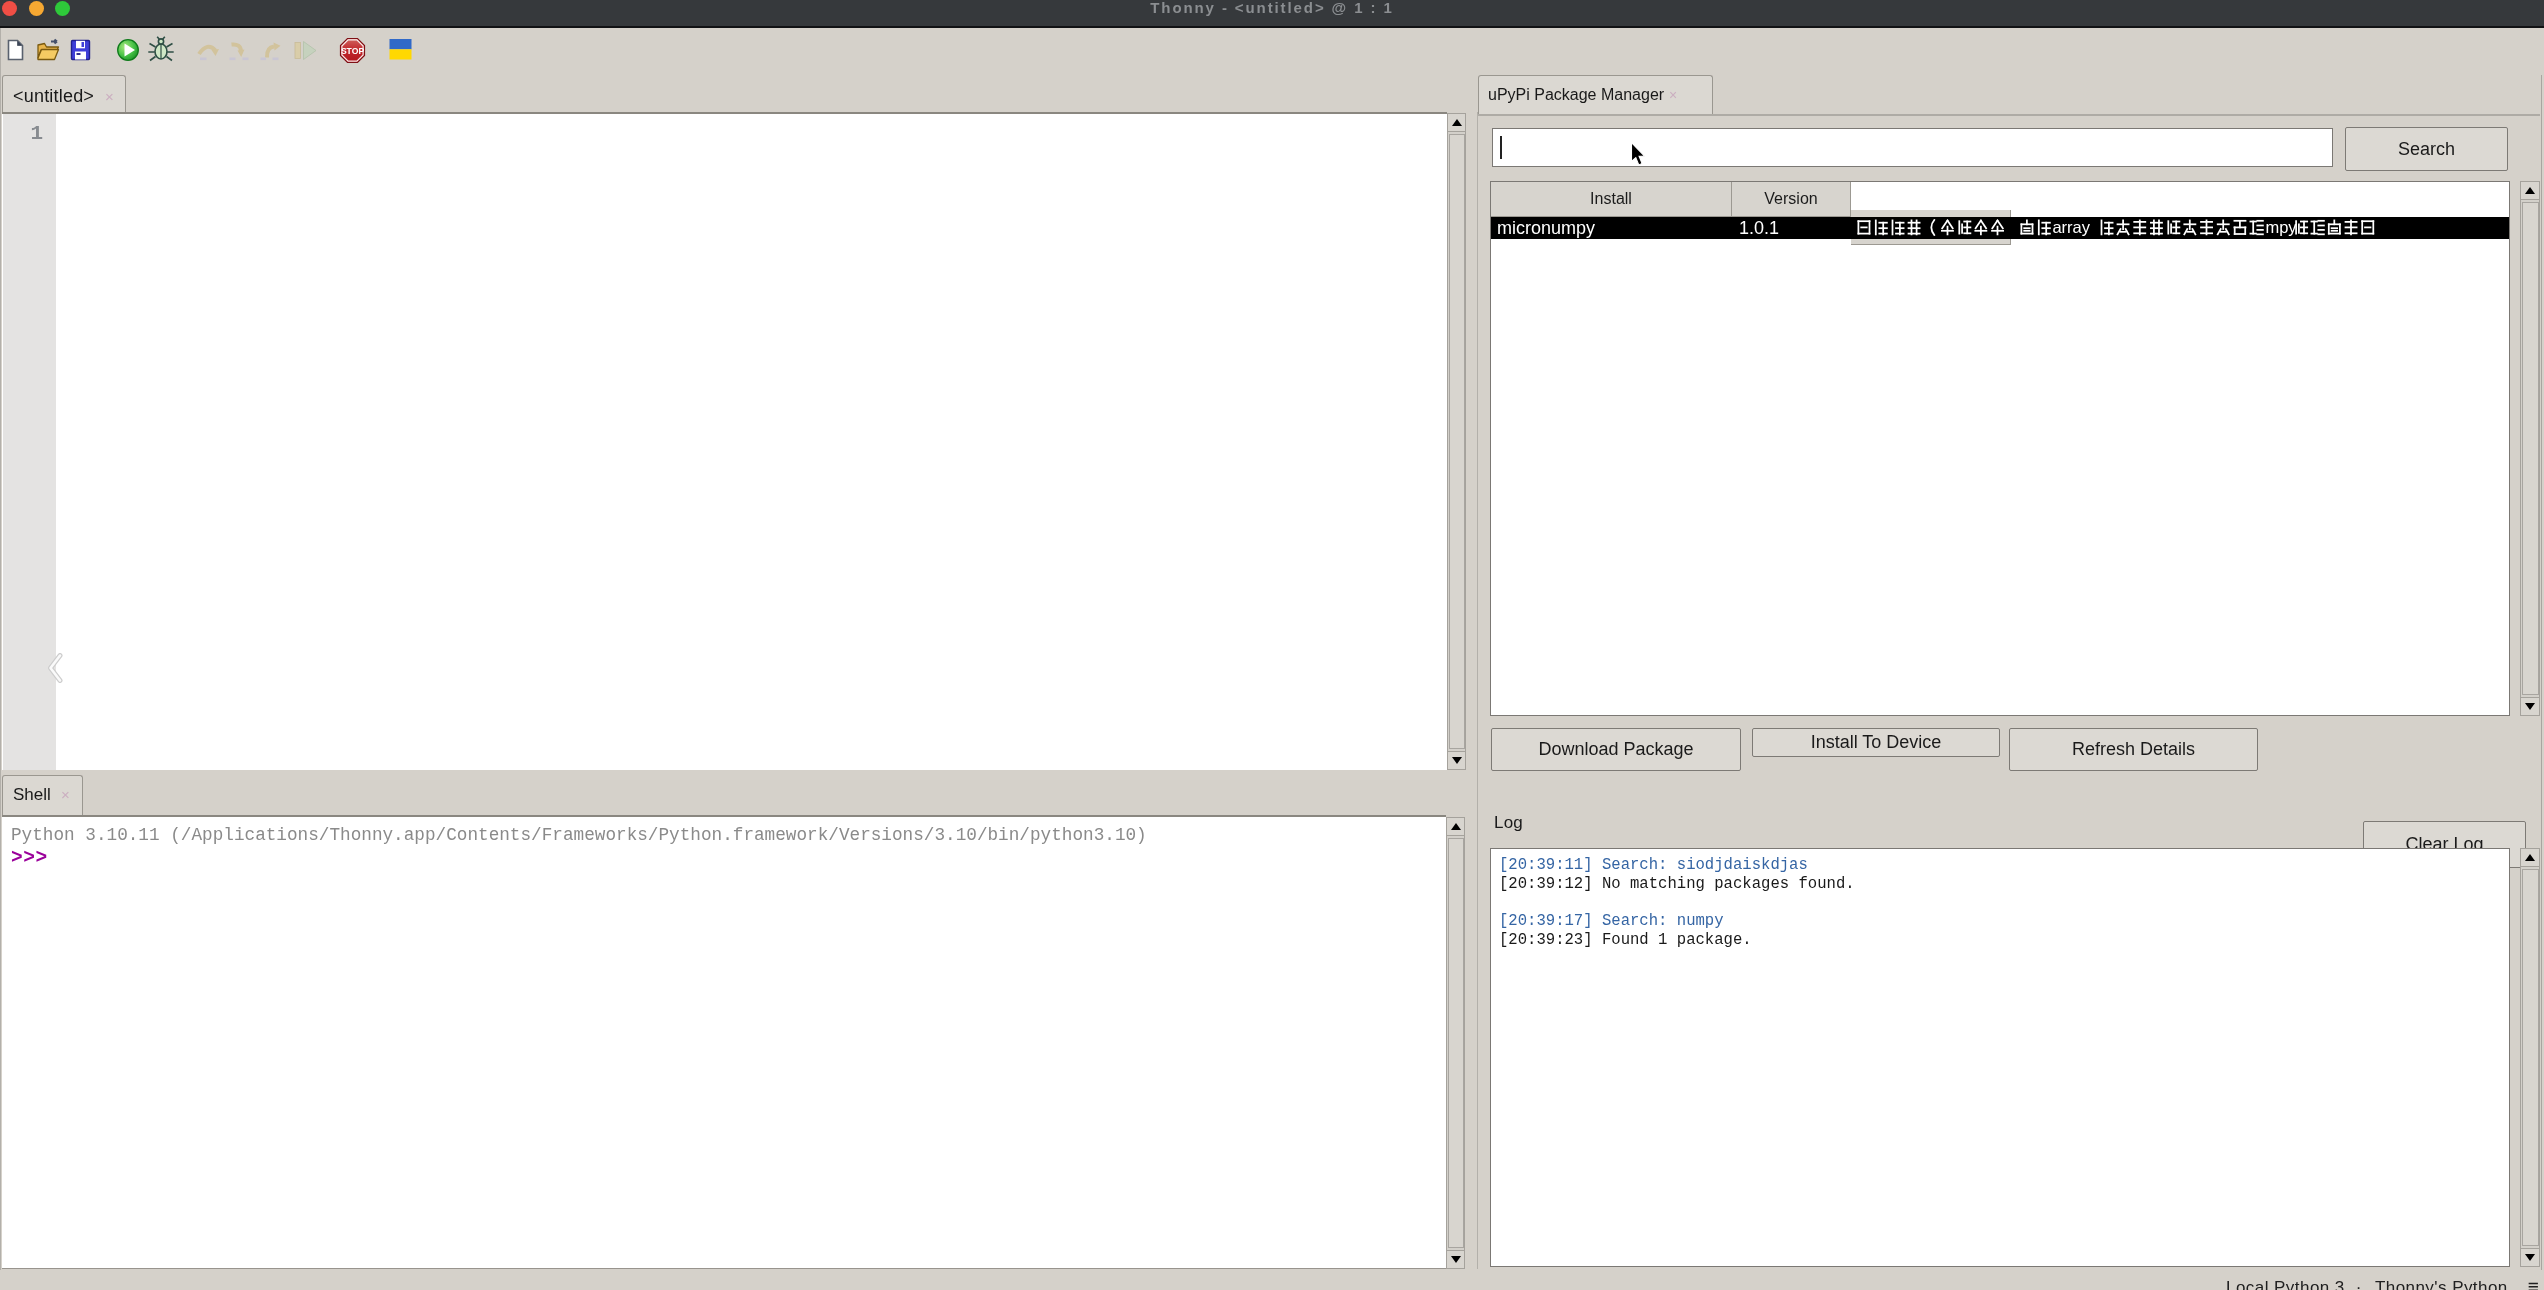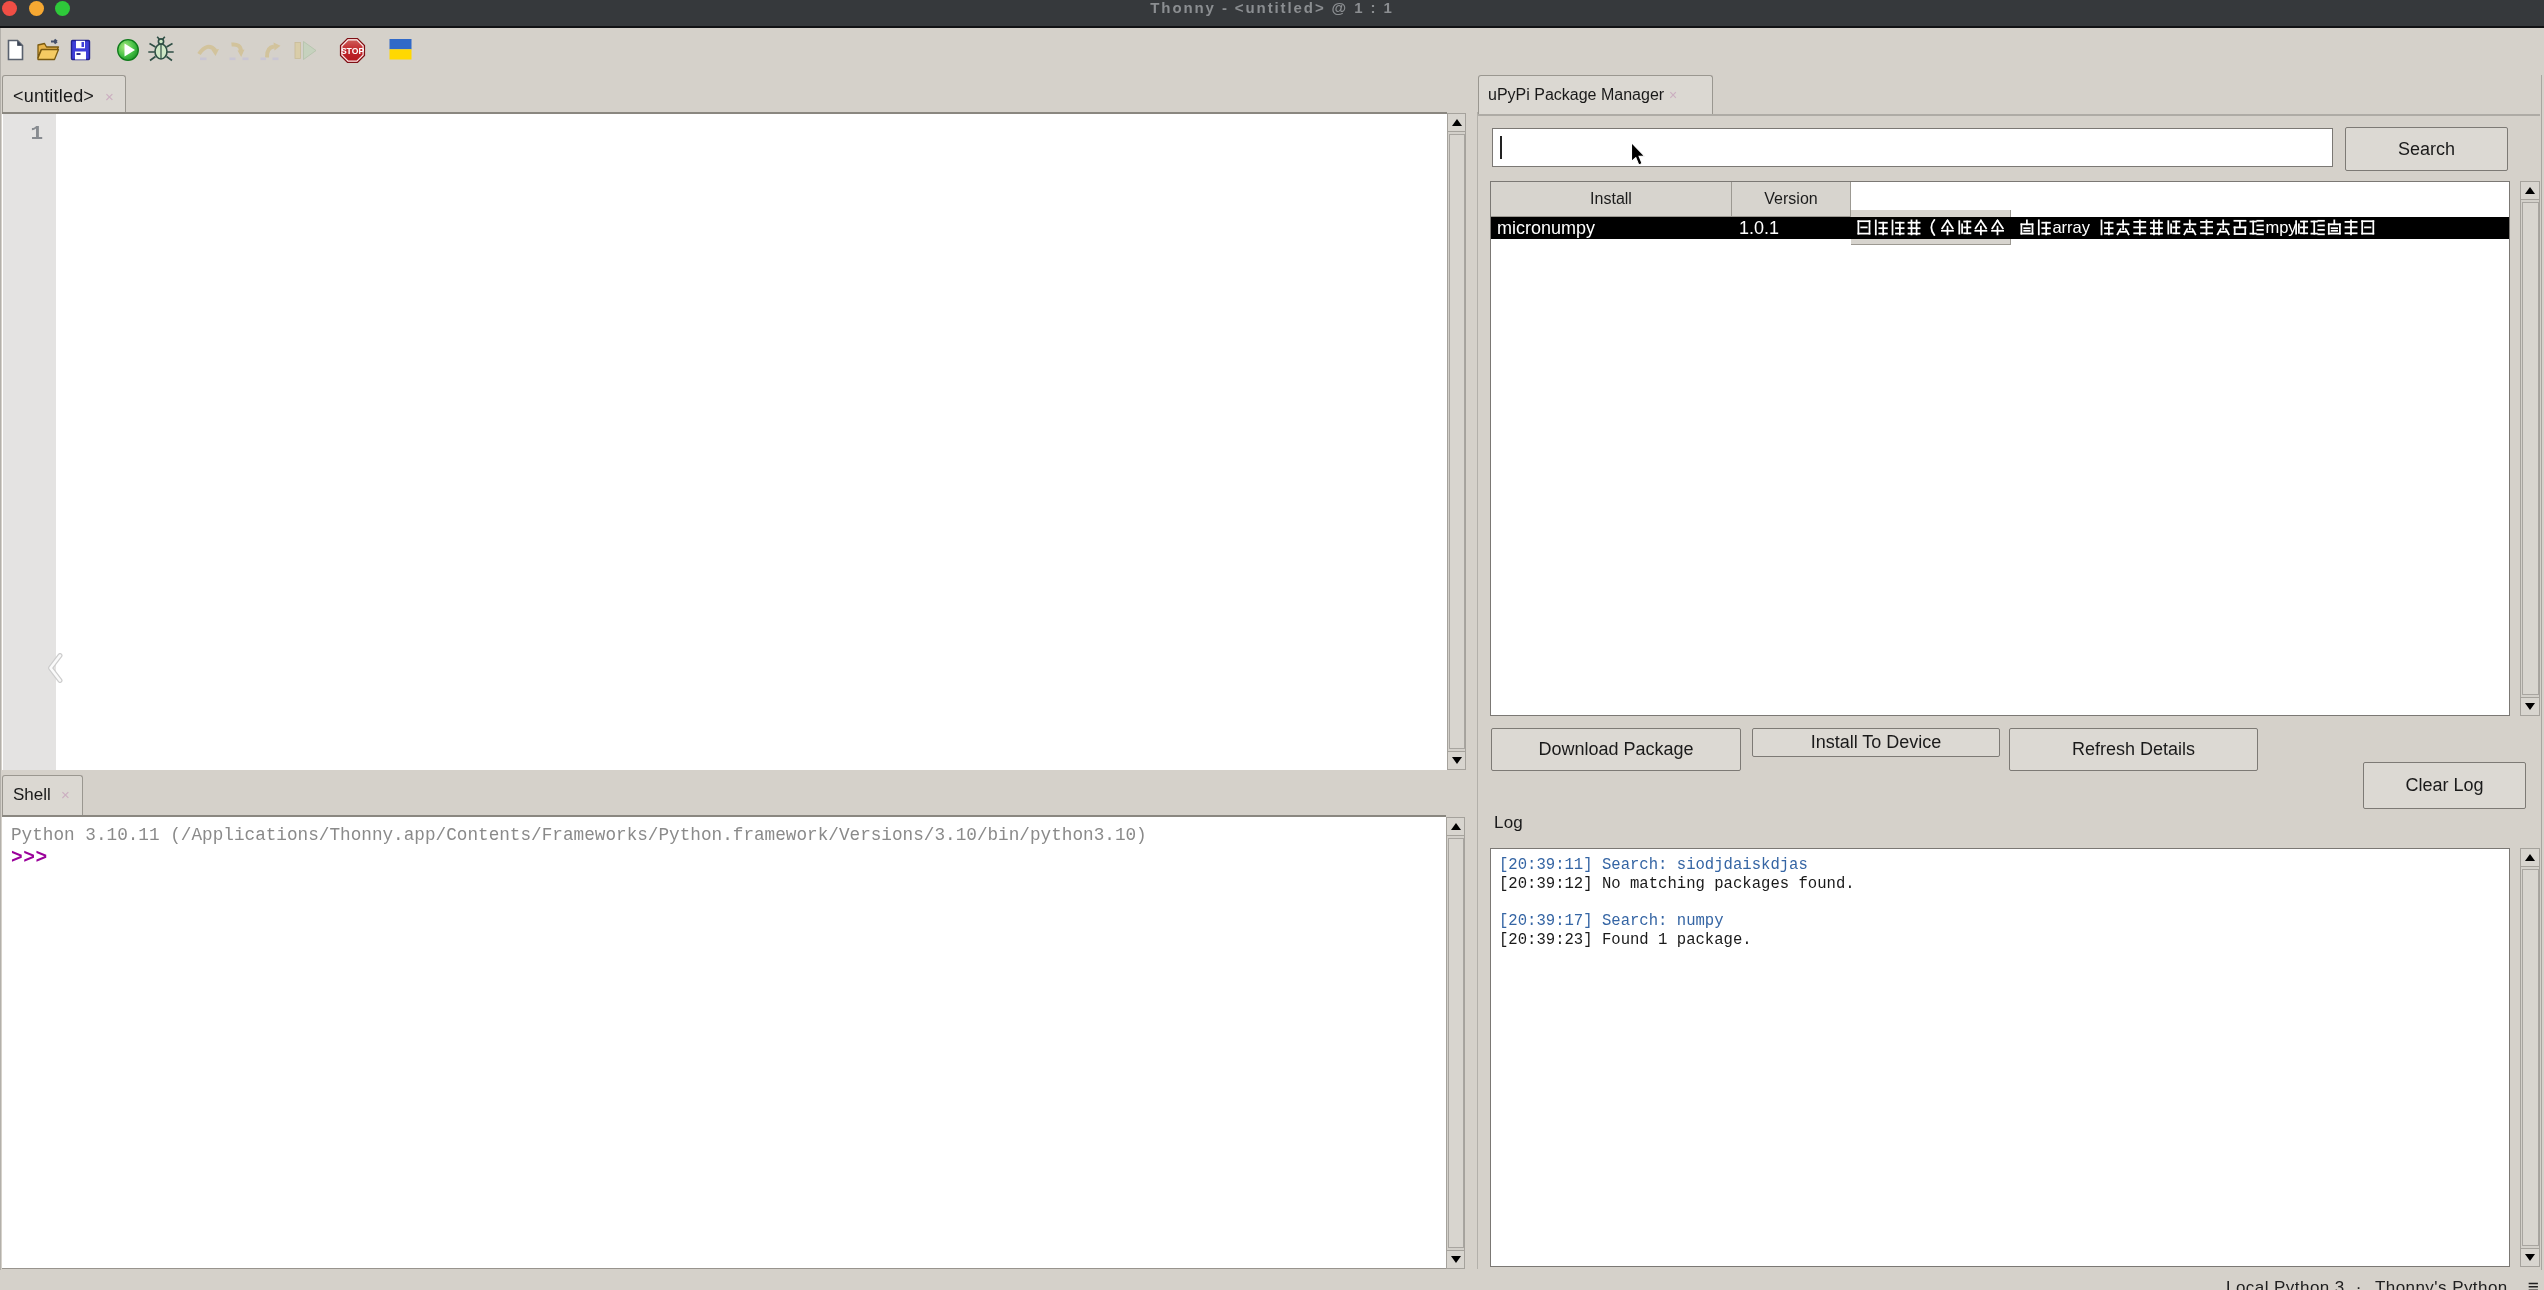--- a/index.html
+++ b/index.html
@@ -323,21 +323,21 @@
       <div class="tri-dn"></div>
     </div>
     <div class="sthumb" style="top:20px;height:493px;"></div>
   </div>
 
 <div class="btn" style="left:1491px; top:728px; width:250px; height:43px;">Download Package</div>
 <div class="btn" style="left:1752px; top:728px; width:248px; height:29px;">Install To Device</div>
 <div class="btn" style="left:2009px; top:728px; width:249px; height:43px;">Refresh Details</div>
 
 <div class="abs" style="left:1494px; top:813px; font-size:17px; color:#1a1a1a; letter-spacing:0.2px;">Log</div>
-<div class="btn" style="left:2363px; top:762px; width:163px; height:47px;">Clear Log</div>
+<div class="btn" style="left:2363px; top:821px; width:163px; height:47px;">Clear Log</div>
 <div class="white" style="left:1490px; top:848px; width:1020px; height:419px; border:1px solid #7b7874;"></div>
 <pre class="abs mono" style="left:1499px; top:856px; font-size:15.6px; line-height:18.8px; color:#1a1a1a;"><span style="color:#3565a4;">[20:39:11] Search: siodjdaiskdjas</span>
 [20:39:12] No matching packages found.
 
 <span style="color:#3565a4;">[20:39:17] Search: numpy</span>
 [20:39:23] Found 1 package.</pre>
 <div class="sb" style="left:2520px;top:848px;width:20px;height:419px;">
     <div class="sbtn" style="top:0;height:19px;">
       <div class="tri-up"></div>
     </div>

